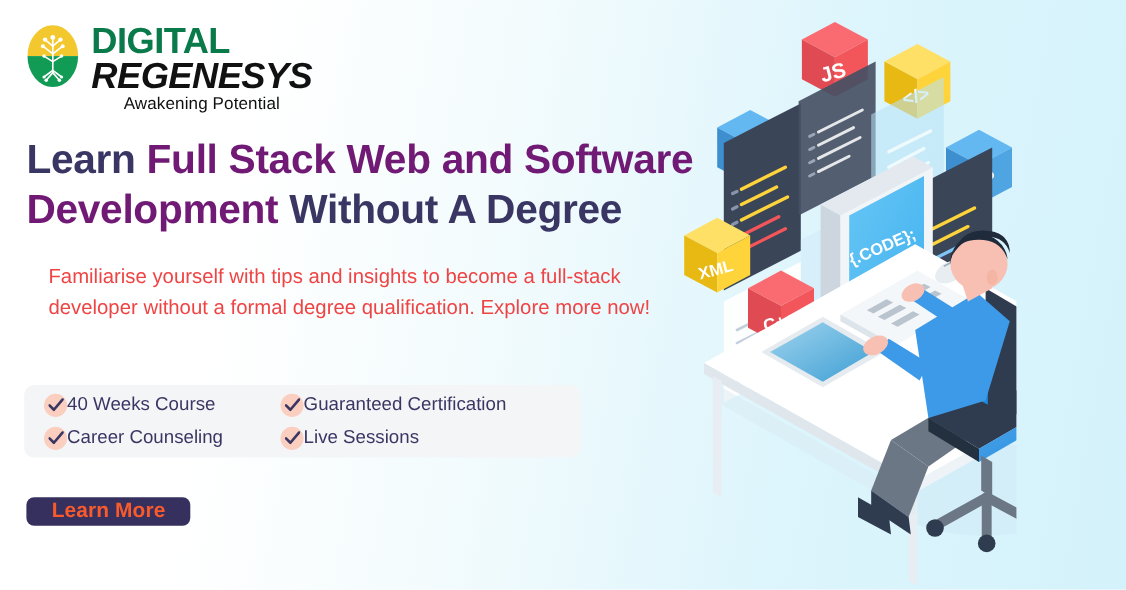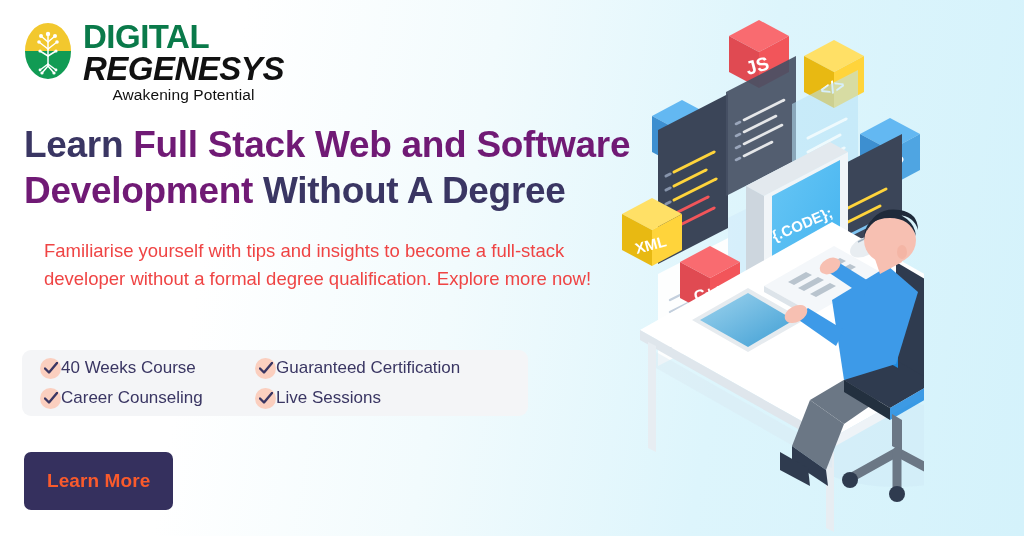--- a/index.html
+++ b/index.html
@@ -56,21 +56,21 @@
     width:21px; height:21px; border-radius:50%; background:#fbcfbf;
     flex:none; position:relative;
   }
   .check svg { position:absolute; left:3.5px; top:4px; }
   .feat-label { font-size:17px; color:#3a3663; white-space:nowrap; }
 
   
   .cta {
     position:absolute; left:24px; top:452px;
     background:#35305e; color:#f95a2c; border:none;
-    border-radius:7px; padding:18px 23px;
+    border-radius:7px; padding:2px 23px;
     font-family:"Liberation Sans", sans-serif;
     font-size:19px; font-weight:bold; cursor:pointer; letter-spacing:0.1px;
   }
 
   
   .illus { position:absolute; left:596px; top:0; width:428px; height:536px; }
   .illus svg { display:block; }
   .badge-text {
     font-family:"Liberation Sans", sans-serif; font-weight:bold;
     fill:#ffffff; text-anchor:middle;

